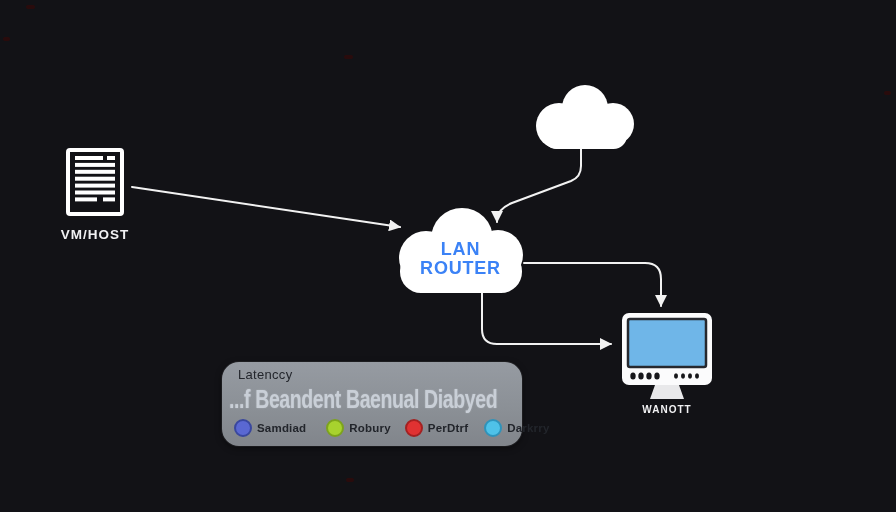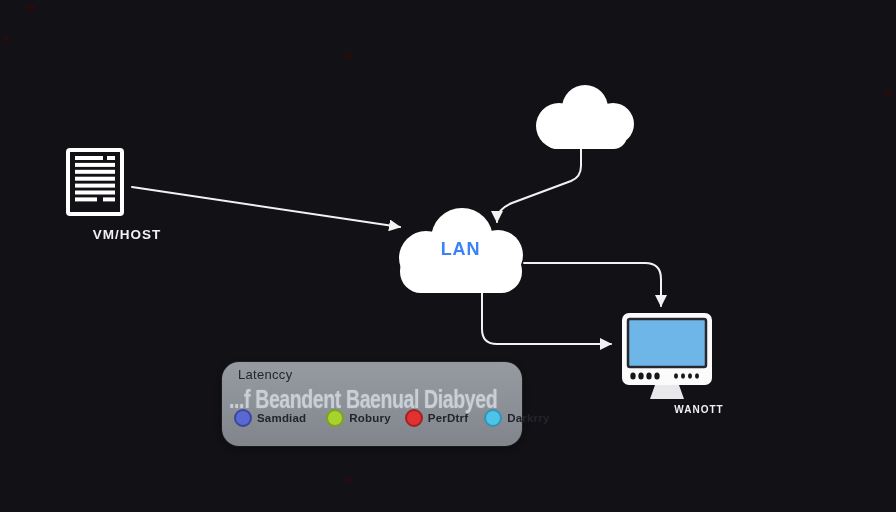--- a/index.html
+++ b/index.html
@@ -5,21 +5,20 @@
   html,body{margin:0;padding:0;background:#000;}
   .stage{
     position:relative;width:896px;height:512px;overflow:hidden;
     background:#121216;
     font-family:"Liberation Sans",sans-serif;
   }
   .abs{position:absolute;}
   .node-label{
     color:#f1f1f3;font-size:13.5px;font-weight:600;letter-spacing:1px;
     text-align:center;
-    margin-left:32px;
   }
   
   svg.wires{position:absolute;left:0;top:0;width:896px;height:512px;pointer-events:none;}
   
   .cloud-text{
     width:145px;text-align:center;color:#3b82f6;font-size:18px;
     font-weight:600;letter-spacing:0.8px;line-height:19px;
   }
   
   .legend{
@@ -31,21 +30,21 @@
     position:absolute;left:16px;top:5px;font-size:13px;color:#23262c;
     font-weight:500;letter-spacing:0.3px;
   }
   .legend-subtitle{
     position:absolute;left:7px;top:23px;font-size:25px;font-weight:700;
     color:#c9cfd7;white-space:nowrap;transform:scaleX(0.78);
     transform-origin:left center;letter-spacing:-0.5px;
     text-shadow:0 0 2px rgba(230,235,240,0.35);
   }
   .legend-items{
-    position:absolute;left:12px;right:6px;bottom:19px;display:flex;
+    position:absolute;left:12px;right:6px;bottom:9px;display:flex;
     align-items:center;
   }
   .legend-item{display:flex;align-items:center;}
   .legend-swatch{
     width:14px;height:14px;border-radius:50%;border:2px solid #444;
     flex:0 0 auto;
   }
   .legend-item-label{
     margin-left:5px;font-size:11.5px;font-weight:700;color:#22252b;
     letter-spacing:0.2px;
@@ -109,20 +108,21 @@
   <svg class="abs" style="left:388px;top:206px;" width="145" height="88" viewBox="0 0 145 88">
     <g fill="#ffffff">
       <circle cx="38" cy="52" r="27"></circle>
       <circle cx="74" cy="33" r="31"></circle>
       <circle cx="110" cy="49" r="25"></circle>
       <rect x="12" y="44" width="122" height="43" rx="21"></rect>
     </g>
   </svg>
   <div class="abs cloud-text" style="left:388px;top:240px;">
     <div>LAN</div>
+    <div>ROUTER</div>
   </div>
 
   <svg class="abs" style="left:621px;top:312px;" width="92" height="90" viewBox="0 0 92 90">
     <rect x="1" y="1" width="90" height="72" rx="7" fill="#fbfbfc"></rect>
     <rect x="7" y="7" width="78" height="48" rx="2" fill="#6fb6e8" stroke="#26282e" stroke-width="2.5"></rect>
     <g fill="#17171b">
       <ellipse cx="12" cy="64" rx="2.7" ry="3.5"></ellipse>
       <ellipse cx="20" cy="64" rx="2.7" ry="3.5"></ellipse>
       <ellipse cx="28" cy="64" rx="2.7" ry="3.5"></ellipse>
       <ellipse cx="36" cy="64" rx="2.7" ry="3.5"></ellipse>

